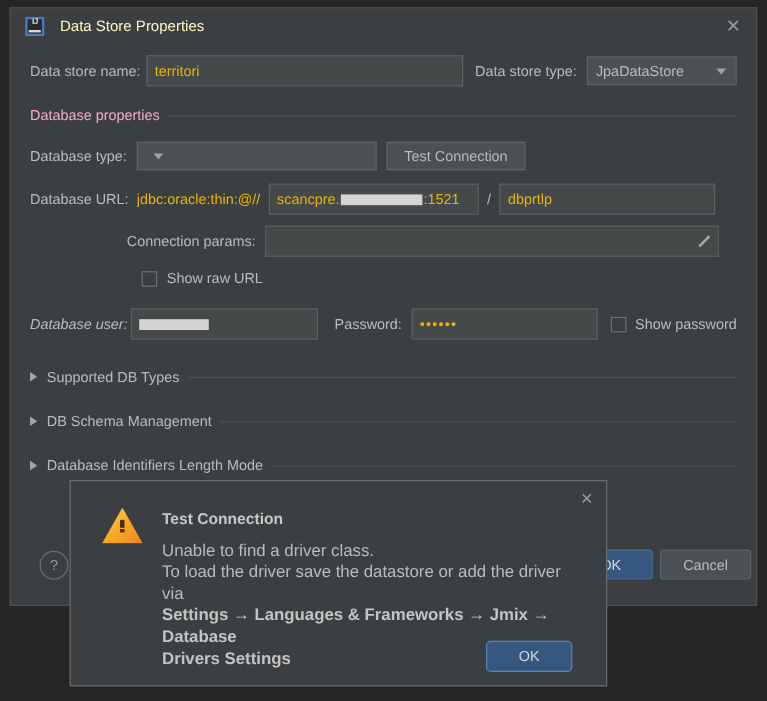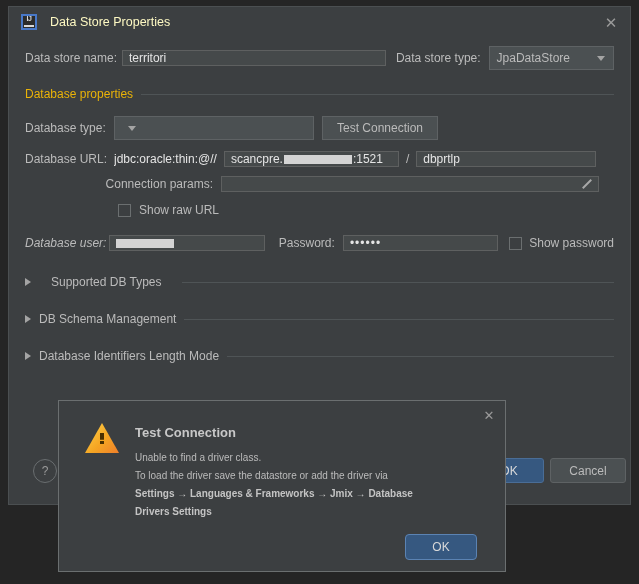--- a/index.html
+++ b/index.html
@@ -96,25 +96,25 @@
   .lbl {
     color: #bbbbbb;
     font-size: 12px;
     white-space: nowrap;
   }
 
   .field {
     background: #45494a;
     border: 1px solid #5e6060;
     box-sizing: border-box;
-    height: 16px;
+    height: 26px;
     display: flex;
     align-items: center;
     padding: 0 6px;
-    color: #e5e5e5;
+    color: #eab308;
     font-size: 12px;
     overflow: hidden;
   }
   .field.plain {
     background: #3c3f41;
     border: none;
     padding: 0;
   }
 
   .combo {
@@ -158,21 +158,21 @@
     background: #d4d4d4;
     height: 9px;
     display: inline-block;
   }
 
   
   .group-head {
     display: flex;
     align-items: center;
     font-size: 12px;
-    color: #eab308;
+    color: #f9a8d4;
   }
   .group-head .line {
     flex: 1 1 auto;
     height: 1px;
     background: #4f5456;
     margin-left: 8px;
   }
 
   .collapsible {
     display: flex;
@@ -314,21 +314,21 @@
     top: 24px;
     font-size: 13px;
     font-weight: bold;
     color: #c8c8c8;
   }
   .modal-msg {
     position: absolute;
     left: 76px;
     top: 48px;
     width: 350px;
-    font-size: 10px;
+    font-size: 14px;
     color: #bbbbbb;
     line-height: 18px;
   }
   .modal-msg .b { font-weight: bold; color: #c4c4c4; }
   .modal-ok {
     position: absolute;
     left: 346px;
     top: 133px;
     width: 72px;
     height: 26px;
@@ -409,21 +409,21 @@
       <div class="lbl" style="width:89px;font-style:italic;">Database user:</div>
       <div class="field" style="width:163px;">
         <span class="redact" style="width:58px;"></span>
       </div>
       <div class="lbl" style="margin-left:14px;">Password:</div>
       <div class="field" style="width:163px; margin-left:8px; letter-spacing:1px;">••••••</div>
       <span class="checkbox" style="margin-left:11px;"></span>
       <span class="lbl" style="margin-left:7px;">Show password</span>
     </div>
 
-    <div class="collapsible" style="margin-top:24px;gap:12px;">
+    <div class="collapsible" style="margin-top:24px;">
       <span class="tri"></span>
       <span class="lbl">Supported DB Types</span>
       <span class="line" style="flex:1 1 auto; height:1px; background:#4f5456; margin-left:8px;"></span>
     </div>
 
     <div class="collapsible" style="margin-top:23px;">
       <span class="tri"></span>
       <span class="lbl">DB Schema Management</span>
       <span class="line" style="flex:1 1 auto; height:1px; background:#4f5456; margin-left:8px;"></span>
     </div>

